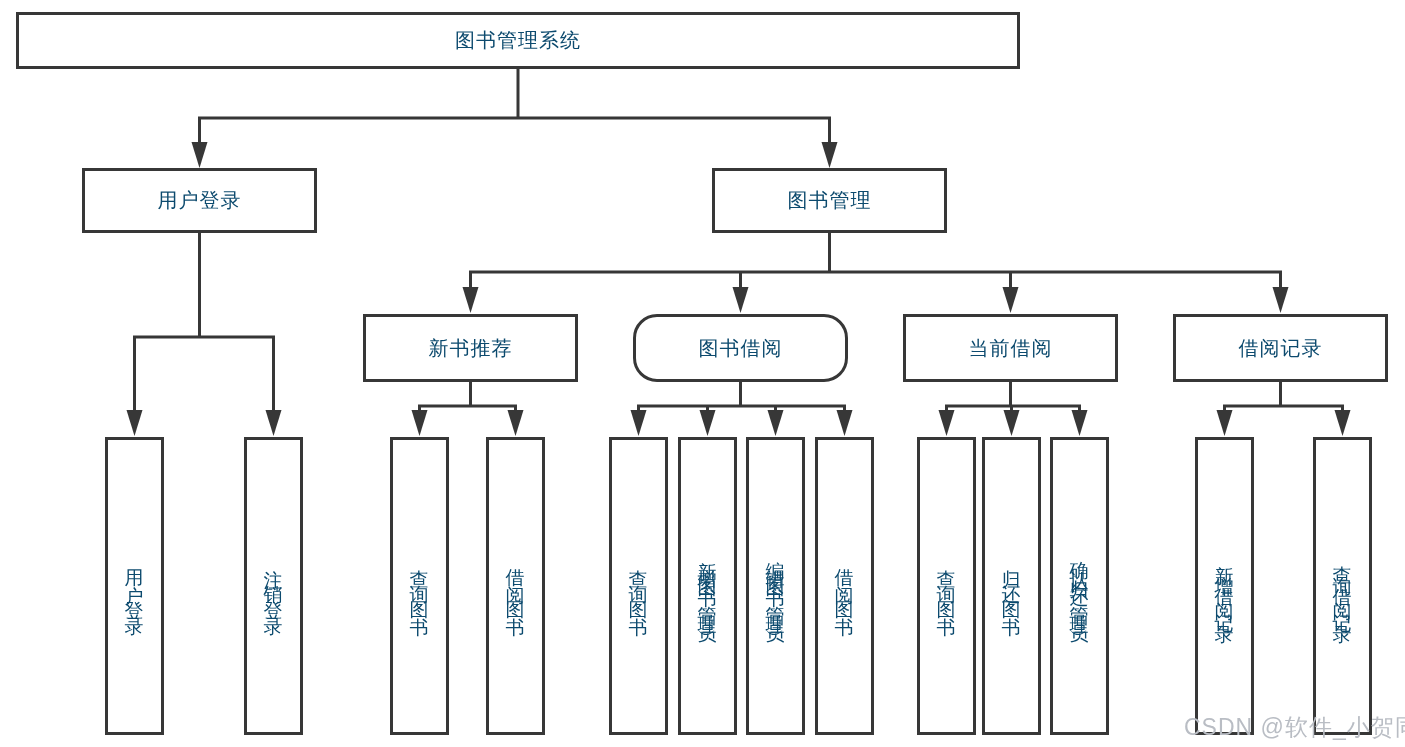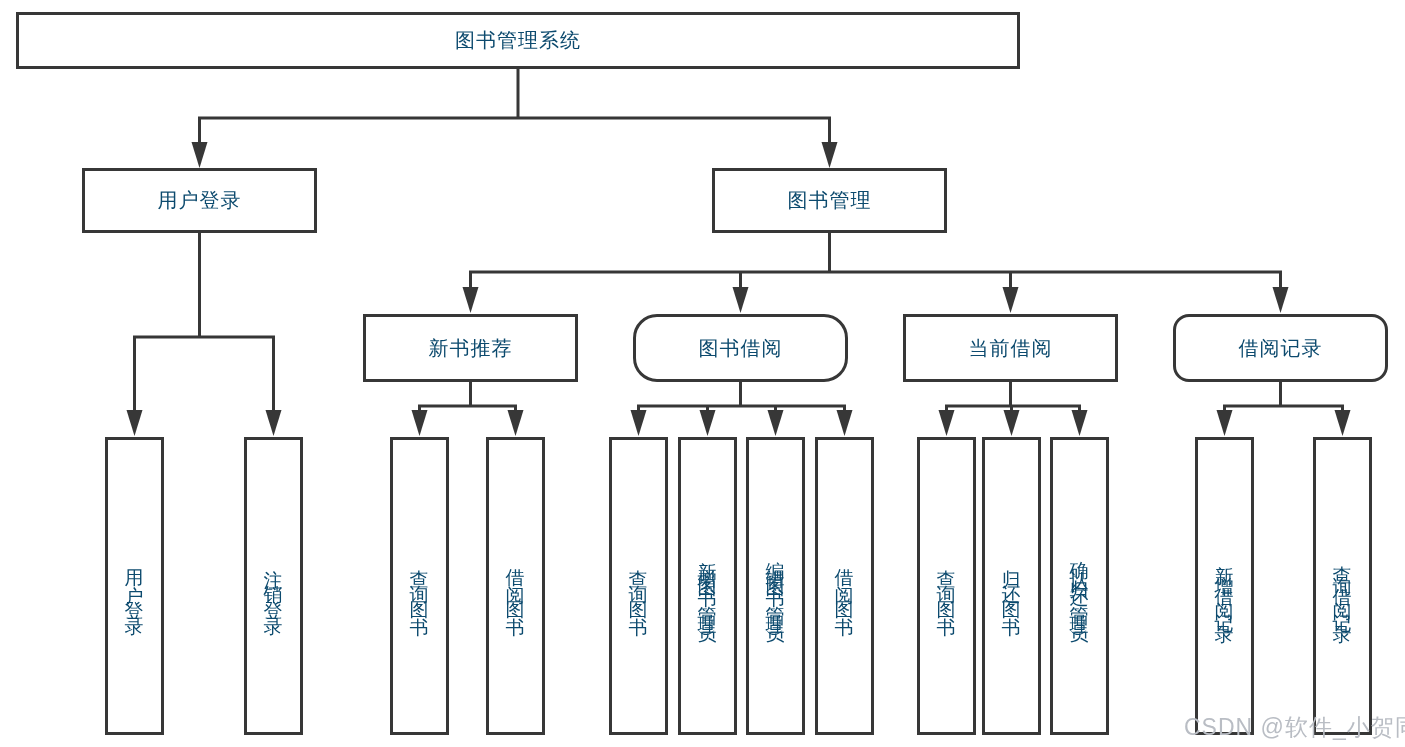--- a/index.html
+++ b/index.html
@@ -20,21 +20,21 @@
     align-items:center;
     justify-content:center;
     color:#0c4a6e;
     z-index:1;
   }
   .hlabel { font-size:20px; letter-spacing:1px; white-space:nowrap; }
   .root  { left:16px;  top:12px;  width:1004px; height:57px; }
   .l2a   { left:82px;  top:168px; width:235px;  height:65px; }
   .l2b   { left:712px; top:168px; width:235px;  height:65px; }
   .l3    { top:314px; width:215px; height:68px; }
-  .l3a { left:363px; }  .l3b { left:633px;border-radius:24px; }  .l3c { left:903px; }  .l3d { left:1173px;border-radius:16px; }
+  .l3a { left:363px; }  .l3b { left:633px;border-radius:24px; }  .l3c { left:903px; }  .l3d { left:1173px; }
   .leaf  { top:437px; width:59px; height:298px; }
   .vtext {
     writing-mode:vertical-rl;
     text-orientation:mixed;
     font-size:19px;
     line-height:1;
     white-space:nowrap;
   }
   .ls-wide  { letter-spacing:16px; }
   .ls-mid   { letter-spacing:12px; }

